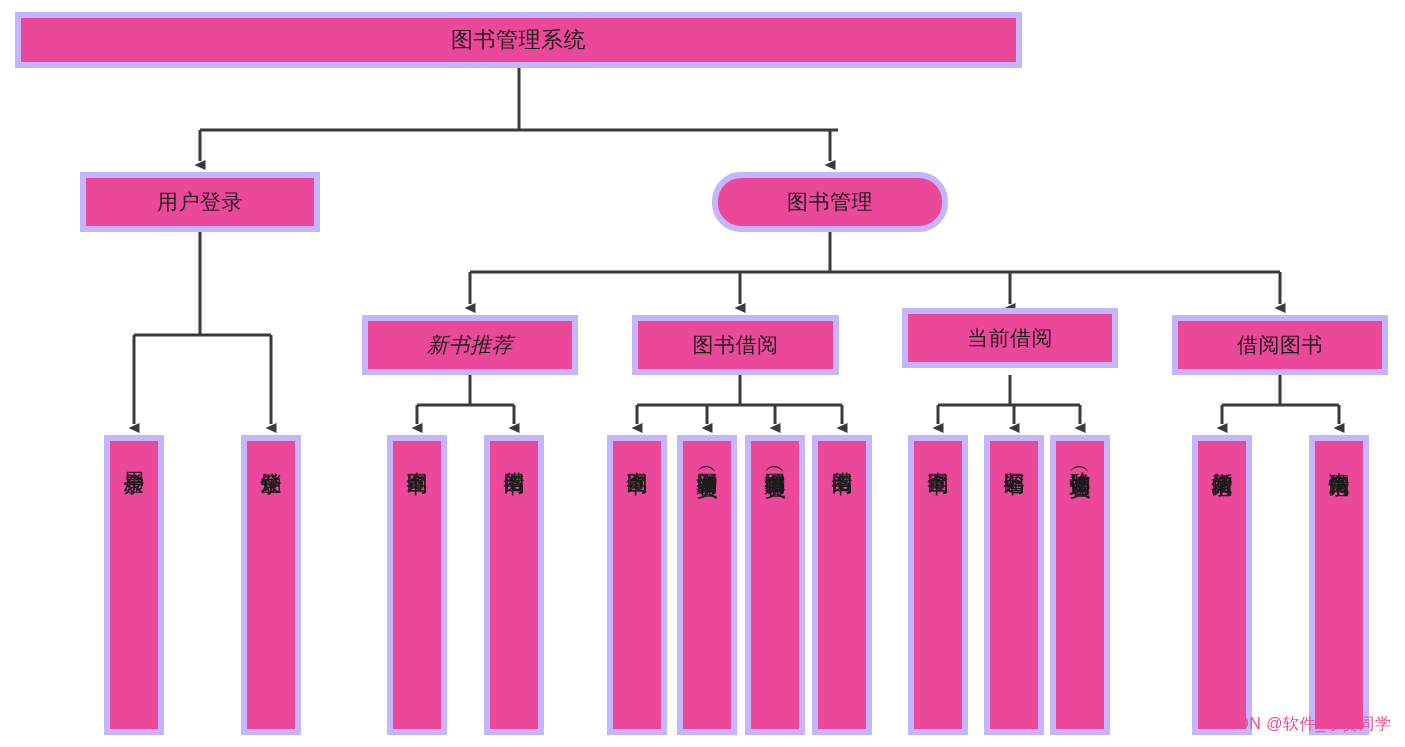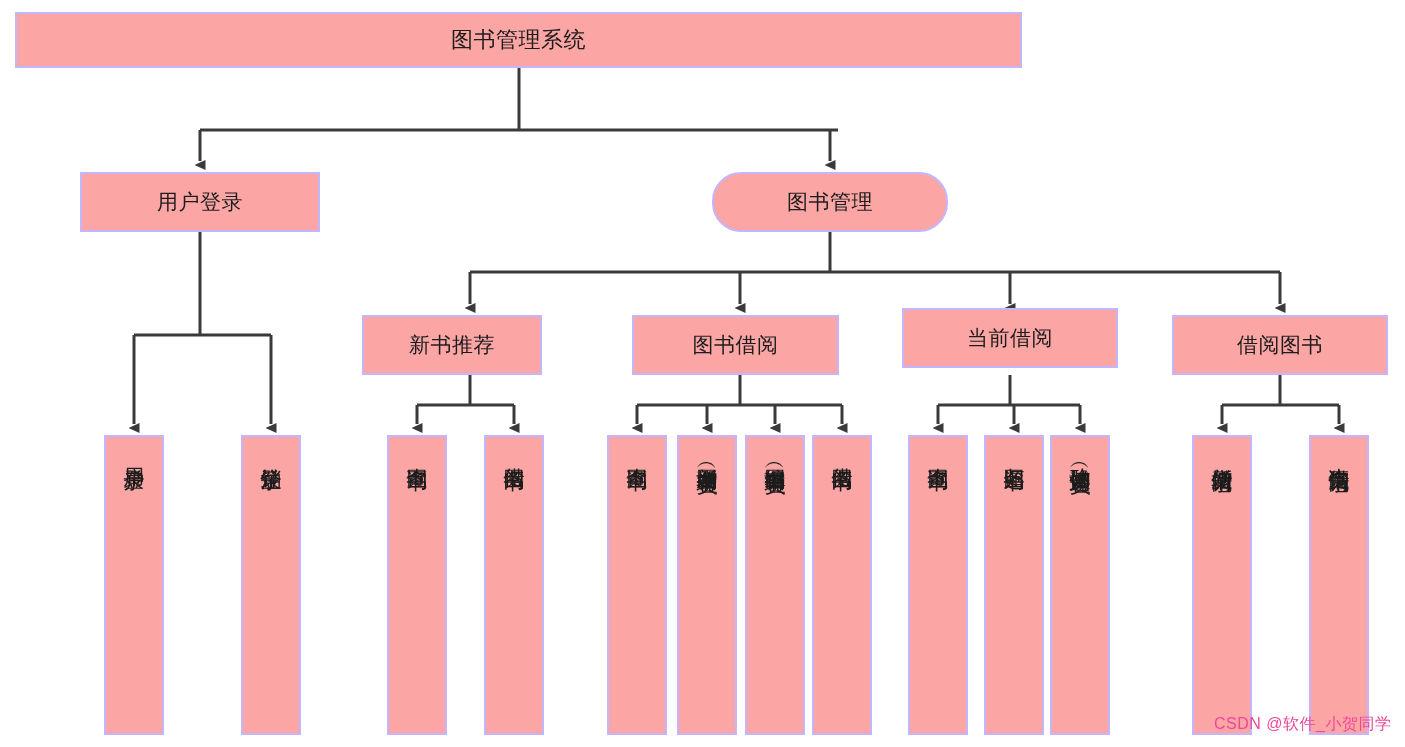--- a/index.html
+++ b/index.html
@@ -22,22 +22,22 @@
     position: absolute;
     left: 0;
     top: 0;
     width: 1405px;
     height: 747px;
     pointer-events: none;
   }
   .node {
     position: absolute;
     box-sizing: border-box;
-    background: #fca5a5;
-    border: 2px solid #c4b5fd;
+    background: #ec4899;
+    border: 6px solid #c4b5fd;
     display: flex;
     align-items: center;
     justify-content: center;
     color: #1c1c1c;
   }
   .node .label {
     display: block;
     text-align: center;
     line-height: 1.18;
     letter-spacing: 0.5px;
@@ -135,21 +135,21 @@
     <span class="label">图书管理系统</span>
   </div>
 
   <div class="node horizontal" style="left:80px; top:172px; width:240px; height:60px;">
     <span class="label">用户登录</span>
   </div>
   <div class="node horizontal" style="left:712px; top:172px; width:236px; height:60px;border-radius:29px;">
     <span class="label">图书管理</span>
   </div>
 
-  <div class="node horizontal" style="left:362px; top:315px; width:180px; height:60px;">
+  <div class="node horizontal" style="left:362px; top:315px; width:216px; height:60px;font-style:italic;">
     <span class="label">新书推荐</span>
   </div>
   <div class="node horizontal" style="left:632px; top:315px; width:207px; height:60px;">
     <span class="label">图书借阅</span>
   </div>
   <div class="node horizontal" style="left:902px; top:308px; width:216px; height:60px;">
     <span class="label">当前借阅</span>
   </div>
   <div class="node horizontal" style="left:1172px; top:315px; width:216px; height:60px;">
     <span class="label">借阅图书</span>

